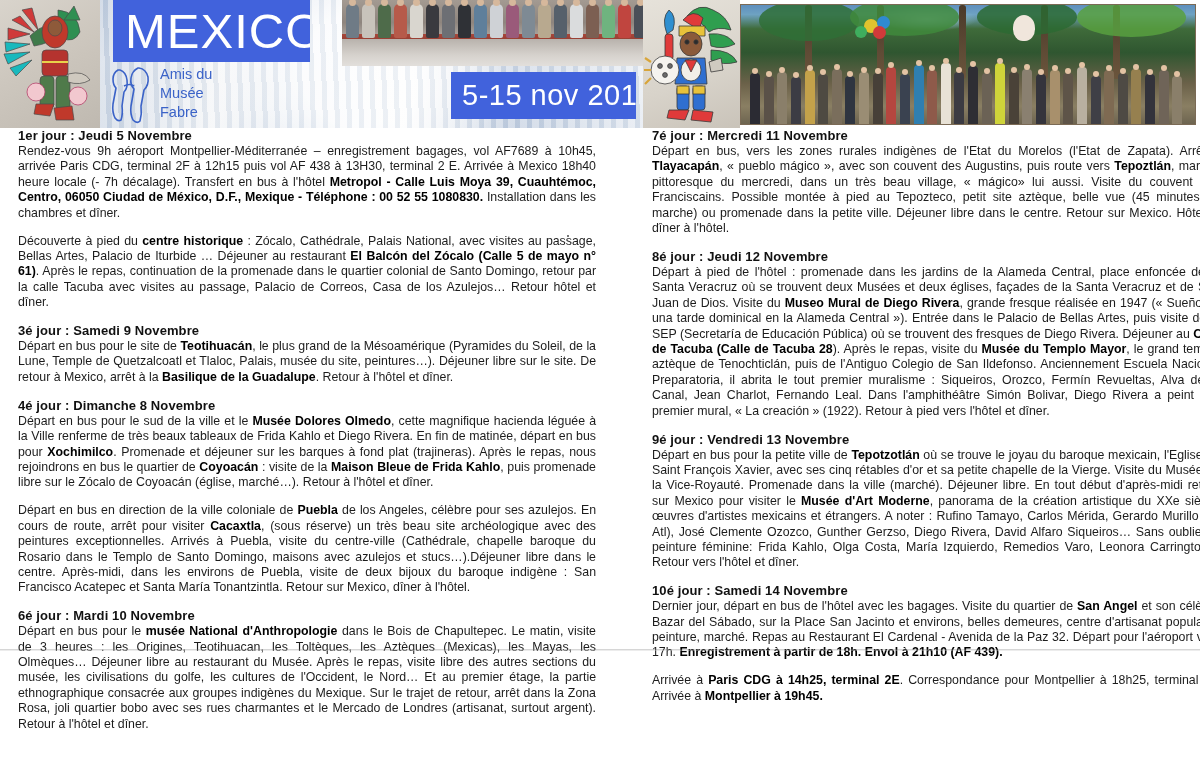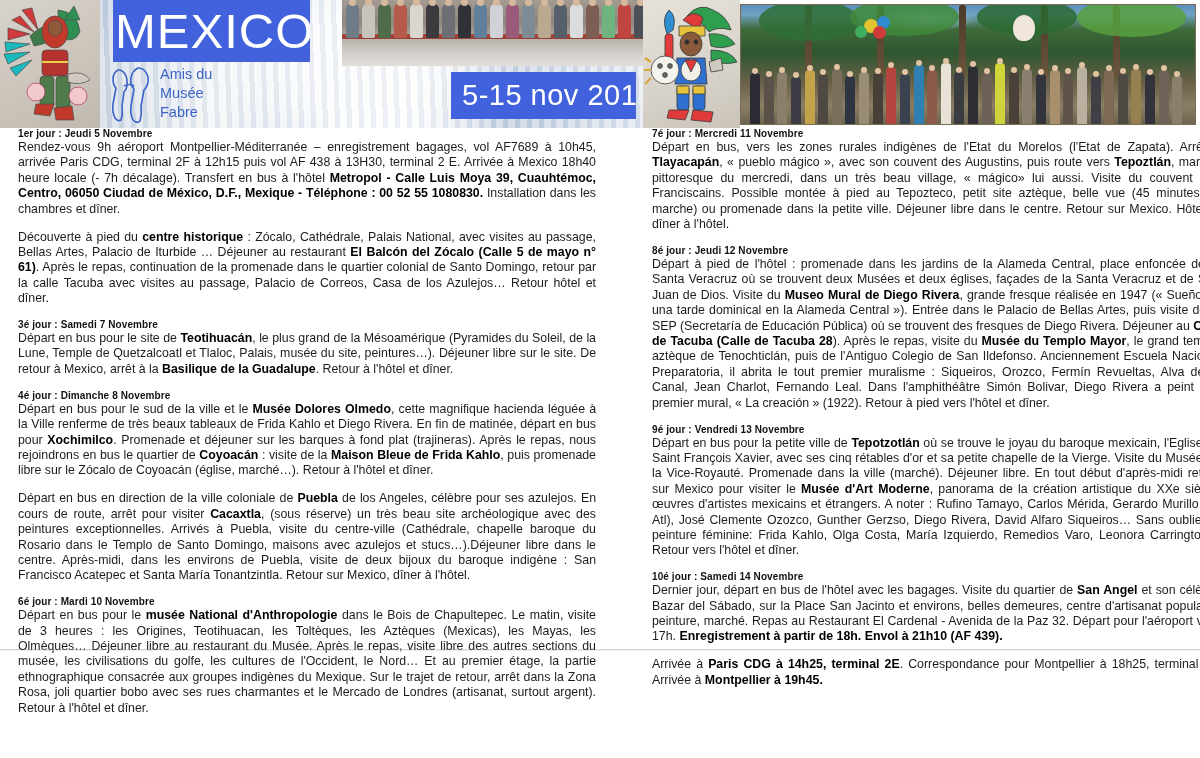--- a/index.html
+++ b/index.html
@@ -76,21 +76,21 @@
   .fig { position:absolute; bottom:0; width:10px; border-radius:4px 4px 0 0; }
   .fig::after{ content:""; position:absolute; left:2px; top:-5px; width:6px; height:6px;
                border-radius:50%; background:#e3c3a4; }
   .mural .balloon { position:absolute; border-radius:50%; }
 
   
   .banner-mexico {
     position: absolute; left: 113px; top: 0; width: 197px; height: 62px;
     background: #4162dc; color: #fff;
     font-size: 49px; line-height: 62px; letter-spacing: 1px;
-    padding-left: 2px; white-space: nowrap; overflow: hidden;
+    padding-left: 12px; white-space: nowrap; overflow: hidden;
   }
   .banner-dates {
     position: absolute; left: 451px; top: 72px; width: 185px; height: 47px;
     background: #4162dc; color: #fff;
     font-size: 29px; line-height: 47px; letter-spacing: .5px;
     padding-left: 11px; white-space: nowrap; overflow: hidden;
   }
 
   
   .logo-amf { position:absolute; left:104px; top:62px; width:118px; height:76px; }
@@ -101,21 +101,21 @@
   }
 
   
   .columns { position:absolute; left:0; top:128px; width:1200px; height:630px; }
   .col { position:absolute; top:0; }
   .col-left  { left: 18px;  width: 578px; }
   .col-right { left: 652px; width: 568px; }
 
   .day { margin-bottom: 12.5px; }
   .day-title {
-    font-size: 10px; font-weight: bold; color: #111;
+    font-size: 13px; font-weight: bold; color: #111;
     margin-bottom: 1px; letter-spacing: .1px;
   }
   .day-body {
     font-size: 12.35px; line-height: 15.4px; color: #1c1c1c;
     text-align: justify; text-justify: inter-word; hyphens: none;
   }
   .day-body b { font-weight: bold; color:#000; }
 
   
   .scanline {
@@ -299,21 +299,21 @@
   <div class="columns">
     <div class="col col-left" id="col-left">
         <div class="day">
           <div class="day-title">1er jour : Jeudi 5 Novembre</div>
           <div class="day-body">Rendez-vous 9h aéroport Montpellier-Méditerranée – enregistrement bagages, vol AF7689 à 10h45, arrivée Paris CDG, terminal 2F à 12h15 puis vol AF 438 à 13H30, terminal 2 E. Arrivée à Mexico 18h40 heure locale (- 7h décalage). Transfert en bus à l'hôtel <b>Metropol - Calle Luis Moya  39, Cuauhtémoc, Centro, 06050 Ciudad de México, D.F., Mexique - Téléphone : 00 52 55 1080830.</b> Installation dans les chambres et dîner.</div>
         </div>
         <div class="day">
           <div class="day-body">Découverte à pied du <b>centre historique</b> : Zócalo, Cathédrale, Palais National, avec visites au passage, Bellas Artes, Palacio de Iturbide … Déjeuner au restaurant <b>El Balcón del Zócalo (Calle 5 de mayo n° 61)</b>. Après le repas, continuation de la promenade dans le quartier colonial de Santo Domingo, retour par la calle Tacuba avec visites au passage, Palacio de Correos, Casa de los Azulejos… Retour hôtel et dîner.</div>
         </div>
         <div class="day">
-          <div class="day-title">3é jour : Samedi 7 Novembre</div>
+          <div class="day-title">3é jour : Samedi 9 Novembre</div>
           <div class="day-body">Départ en bus pour le site de <b>Teotihuacán</b>, le plus grand de la Mésoamérique (Pyramides du Soleil, de la Lune, Temple de Quetzalcoatl et Tlaloc, Palais, musée du site, peintures…). Déjeuner libre sur le site. De retour à Mexico, arrêt à la <b>Basilique de la Guadalupe</b>.  Retour à l'hôtel et dîner.</div>
         </div>
         <div class="day">
           <div class="day-title">4é jour : Dimanche 8 Novembre</div>
           <div class="day-body">Départ en bus pour le sud de la ville et le <b>Musée Dolores Olmedo</b>, cette magnifique hacienda léguée à la Ville renferme de très beaux tableaux de Frida Kahlo et Diego Rivera. En fin de matinée, départ en bus pour <b>Xochimilco</b>. Promenade et déjeuner sur les barques à fond plat (trajineras). Après le repas, nous rejoindrons en bus le quartier de <b>Coyoacán</b> : visite de la <b>Maison Bleue de Frida Kahlo</b>, puis promenade libre sur le Zócalo de Coyoacán (église, marché…). Retour à l'hôtel et dîner.</div>
         </div>
         <div class="day">
           <div class="day-body">Départ en bus en direction de la ville coloniale de <b>Puebla</b> de los Angeles, célèbre pour ses azulejos. En cours de route, arrêt pour visiter <b>Cacaxtla</b>, (sous réserve) un très beau site archéologique avec des peintures exceptionnelles. Arrivés à Puebla, visite du centre-ville (Cathédrale, chapelle baroque du Rosario dans le Templo de Santo Domingo, maisons avec azulejos et stucs…).Déjeuner libre dans le centre. Après-midi, dans les environs de Puebla, visite de deux bijoux du baroque indigène : San Francisco Acatepec et Santa María Tonantzintla. Retour sur Mexico, dîner à l'hôtel.</div>
         </div>
         <div class="day">

